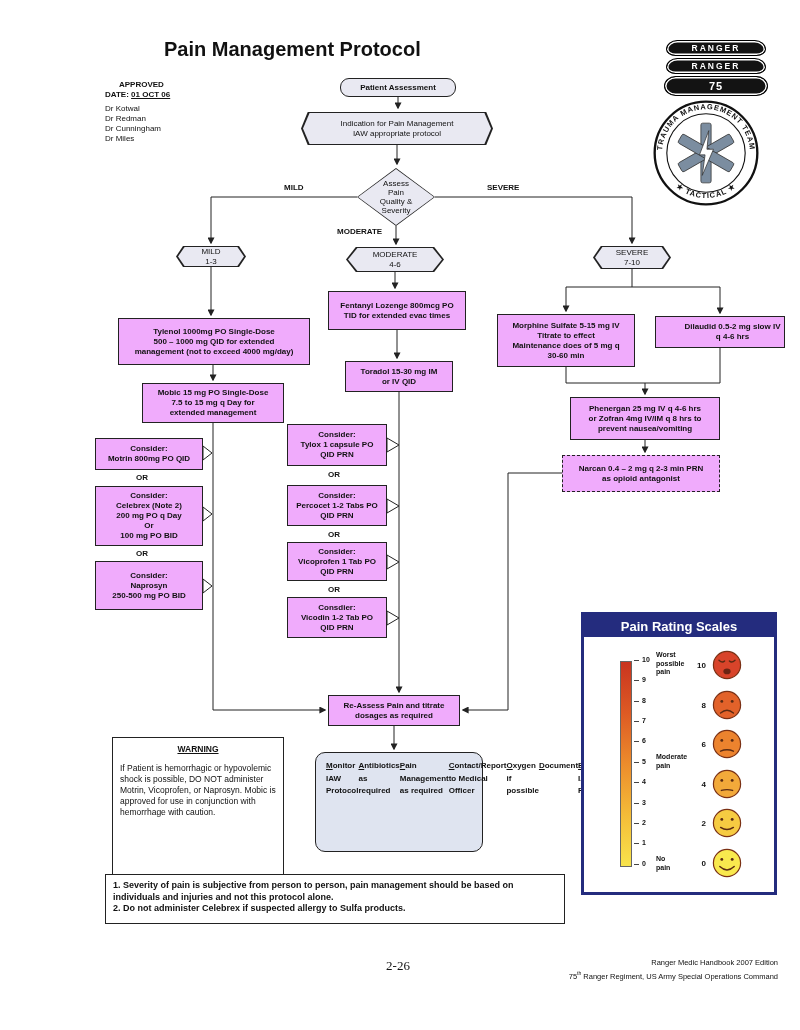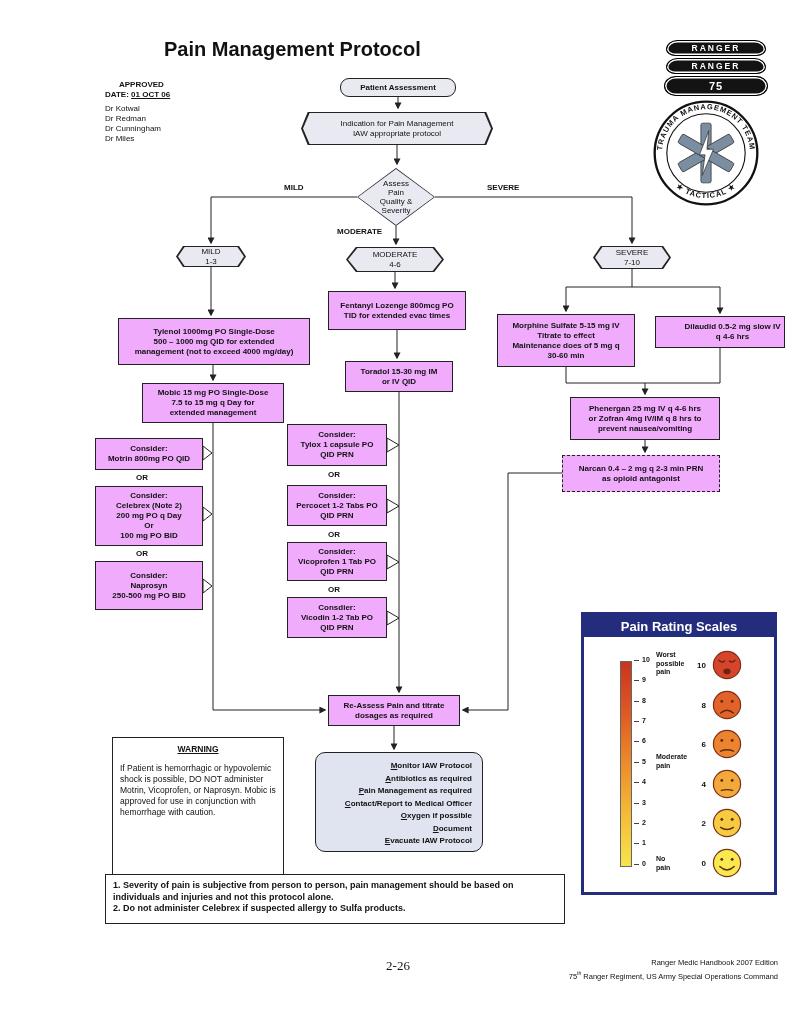--- a/index.html
+++ b/index.html
@@ -24,22 +24,22 @@
           border-radius: 12px 12px 10px 10px / 60% 60% 45% 45%; box-sizing:border-box; }
   .rtab.t3 { font-size:11px; letter-spacing:1px; border-radius: 14px / 60%; }
 
   
   .box { position:absolute; box-sizing:border-box; border:1px solid #222; background:#f0abfc;
          font-size:8px; font-weight:700; line-height:1.25; text-align:center;
          white-space:pre-line; display:flex; align-items:center; justify-content:center;
          padding:2px 3px; }
   .box.dashed { border-style:dashed; }
   .rounded { border-radius:10px; background:#e9e9f2; }
-  .monitor { border-radius:10px; background:#dfe4f0; align-items:flex-end; justify-content:flex-start;
-             flex-direction:column; text-align:left; padding:7px 10px; line-height:12.5px; }
+  .monitor { border-radius:10px; background:#dfe4f0; align-items:flex-start; justify-content:flex-start;
+             text-align:left; padding:7px 10px; line-height:12.5px; }
   .map-line { display:block; }
   .map-line::first-letter { text-decoration:underline; }
 
   
   .hex { position:absolute; }
   .h-outer { width:100%; height:100%; background:#222; display:flex; }
   .h-inner { flex:1; margin:1px 2px; background:#e9e9f2; display:flex; align-items:center; justify-content:center;
              font-size:8px; font-weight:400; line-height:1.2; text-align:center; white-space:pre-line; }
   .hx .h-outer, .hx .h-inner { clip-path: polygon(10% 0,90% 0,100% 50%,90% 100%,10% 100%,0 50%); }
   .hxw .h-outer, .hxw .h-inner { clip-path: polygon(3.5% 0,96.5% 0,100% 50%,96.5% 100%,3.5% 100%,0 50%); }

